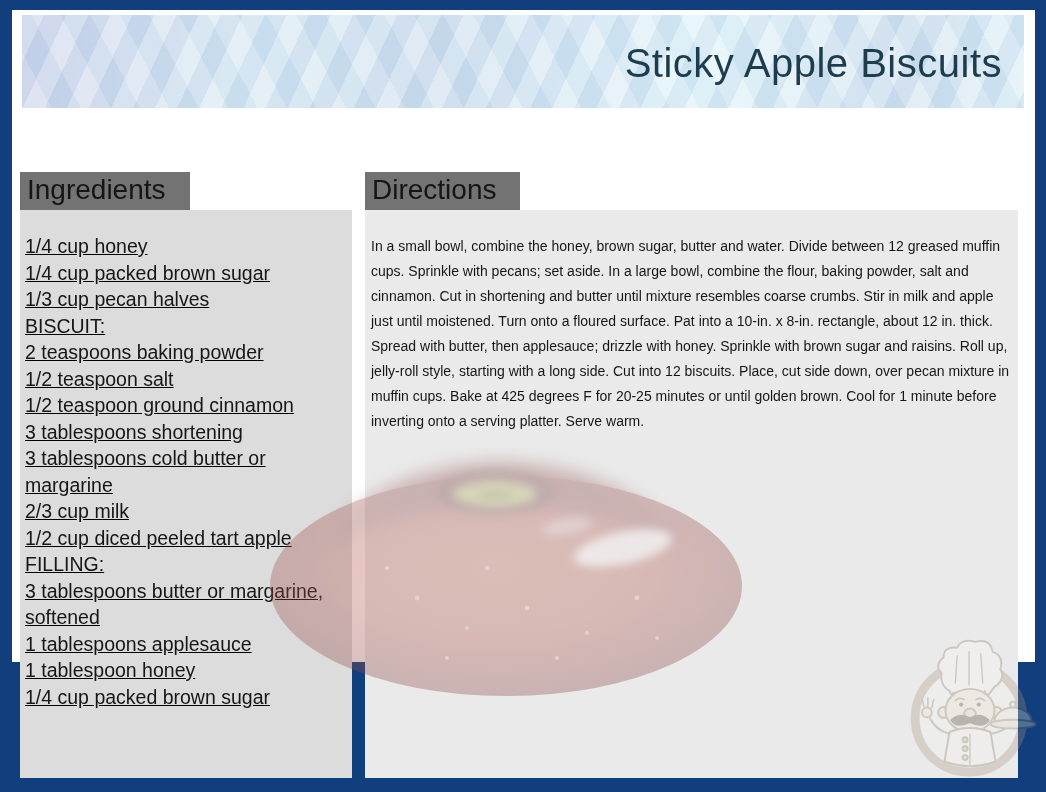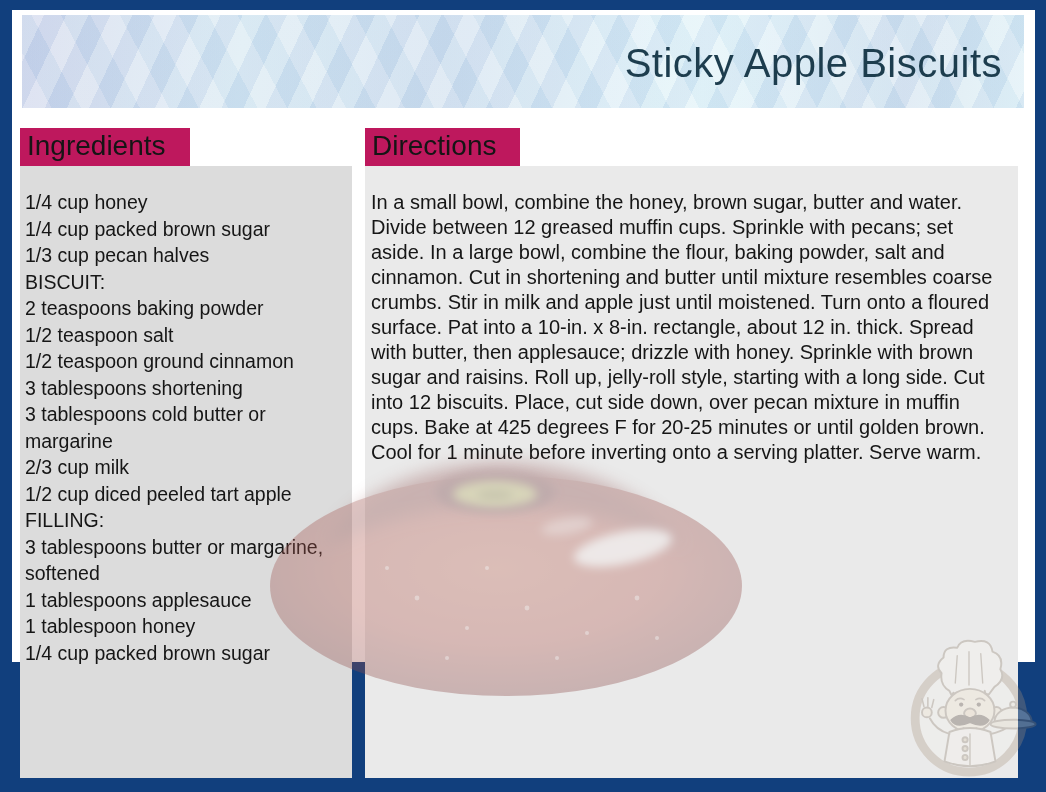--- a/index.html
+++ b/index.html
@@ -27,42 +27,44 @@
   }
   .banner-title{
     font-size:40px;color:#1d3d4e;letter-spacing:0.5px;
     padding-right:22px;padding-top:4px;white-space:nowrap;
   }
   .col{position:absolute;top:118px;display:flex;flex-direction:column;}
   .col-left{left:8px;width:332px;height:650px;}
   .col-right{left:353px;width:653px;height:650px;}
   .heading-box{
     align-self:flex-start;
-    background:#be185d;
+    background:#737373;
     padding:3px 24px 6px 7px;
     height:29px;
+    margin-top:44px;
   }
   .heading-box h2{
     margin:0;font-size:28px;font-weight:400;color:#151515;line-height:30px;
   }
   .body-panel{flex:1 1 auto;}
   .panel-ingredients{
     background:#dcdcdc;
     padding:23px 5px 0 5px;
+    text-decoration:underline;
   }
   .panel-directions{
     background:#eaeaea;
     padding:24px 8px 0 6px;
   }
   .ing-list{
     list-style:none;margin:0;padding:0;
     font-size:19.5px;line-height:26.5px;color:#161616;
   }
   .dir-text{
-    margin:0;font-size:20px;line-height:25px;color:#161616;
+    margin:0;font-size:14px;line-height:25px;color:#161616;
   }
   .apple-wrap{
     position:absolute;left:255px;top:438px;width:478px;height:250px;
     pointer-events:none;z-index:5;
   }
   .chef-wrap{
     position:absolute;left:888px;top:626px;width:138px;height:142px;
     pointer-events:none;z-index:4;
   }
   svg{display:block;width:100%;height:100%;}

